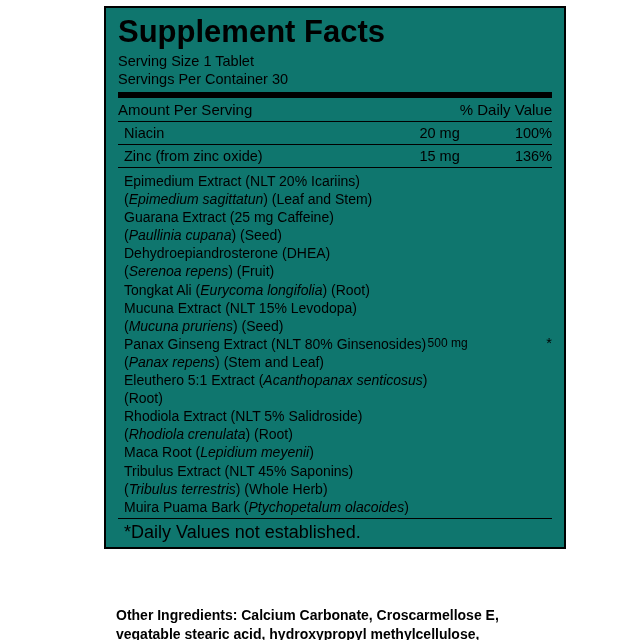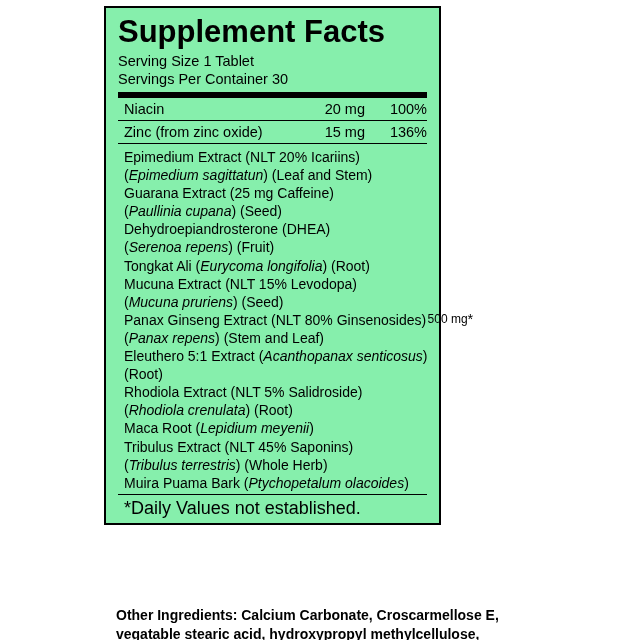--- a/index.html
+++ b/index.html
@@ -13,24 +13,24 @@
     font-family: "Liberation Sans", sans-serif;
     color: #000000;
     position: relative;
     overflow: hidden;
   }
 
   #panel {
     position: absolute;
     left: 104px;
     top: 6px;
-    width: 337px;
+    width: 462px;
     box-sizing: border-box;
     border: 2px solid #000000;
-    background: #86efac;
+    background: #0f766e;
     padding: 6px 12px 4px 12px;
   }
 
   .title {
     font-size: 31px;
     font-weight: bold;
     letter-spacing: 0px;
     line-height: 36px;
     margin: 0 0 2px 0;
     white-space: nowrap;
@@ -146,20 +146,25 @@
 
   <div class="title">Supplement Facts</div>
 
   <div class="serving-line">Serving Size 1 Tablet</div>
   <div class="serving-line">Servings Per Container 30</div>
 
   <div class="rule-thick"></div>
 
   <table class="facts">
     <tbody>
+        <tr class="hdr row-border">
+      <td>Amount Per Serving</td>
+      <td class="col-amt"></td>
+      <td class="col-dv">% Daily Value</td>
+    </tr>
     <tr class="row-border">
       <td class="nutrient-name">Niacin</td>
       <td class="col-amt">20 mg</td>
       <td class="col-dv">100%</td>
     </tr>
     <tr class="row-border">
       <td class="nutrient-name">Zinc (from zinc oxide)</td>
       <td class="col-amt">15 mg</td>
       <td class="col-dv">136%</td>
     </tr>

